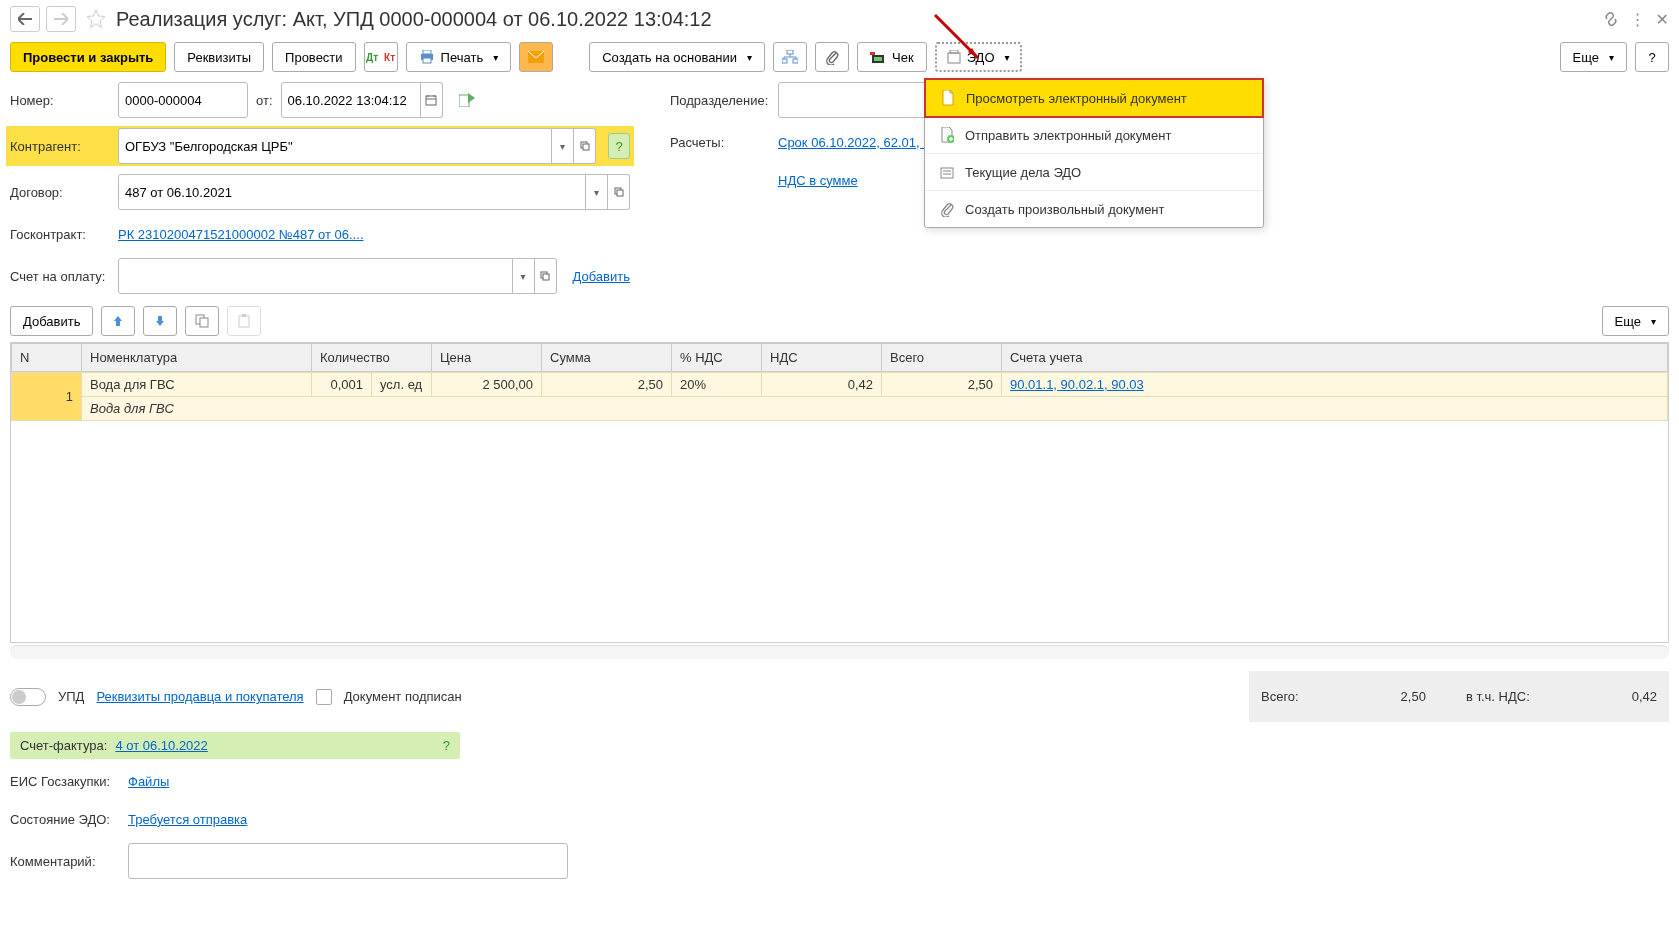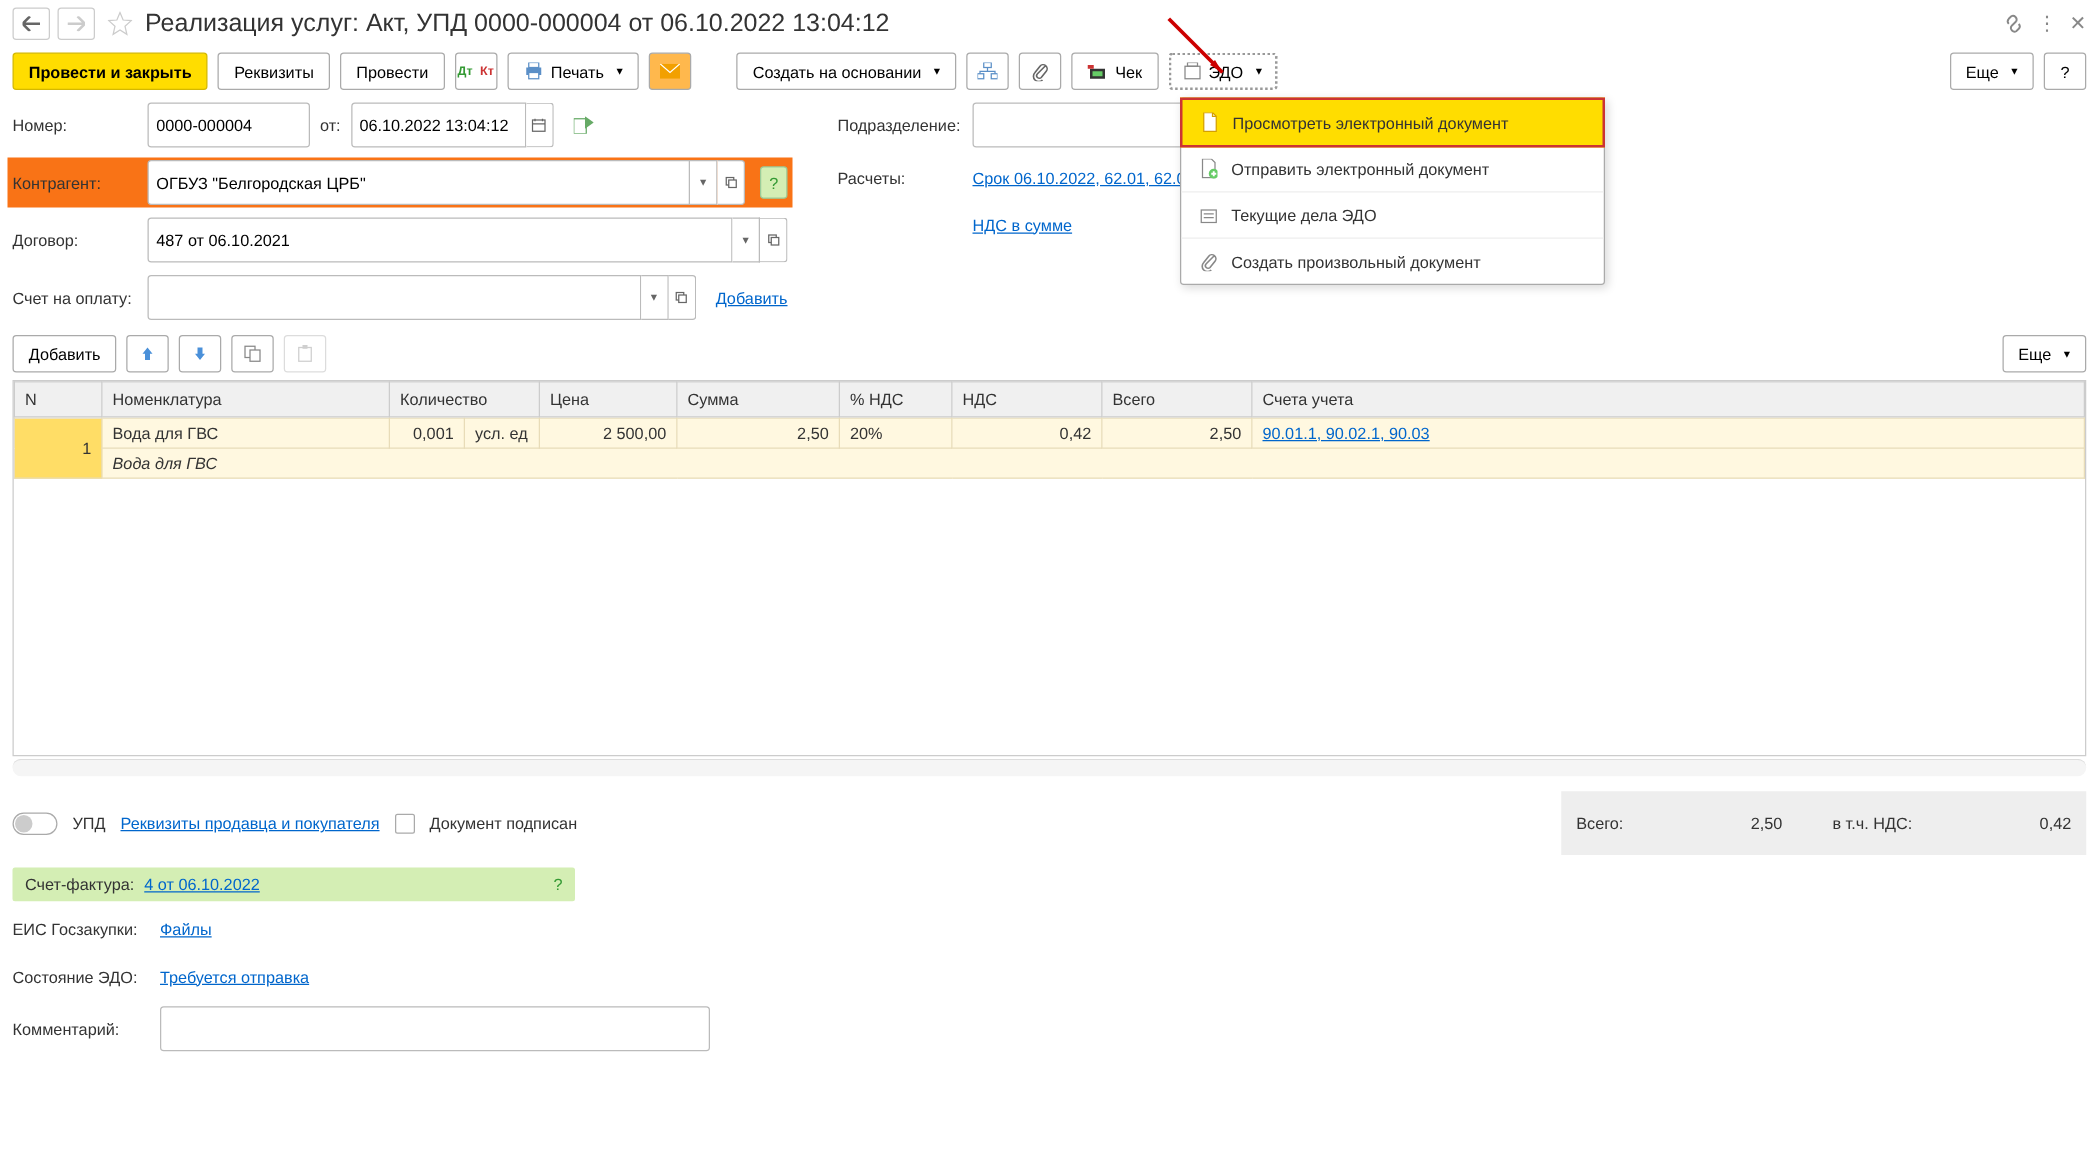--- a/index.html
+++ b/index.html
@@ -15,21 +15,21 @@
 .btn-icon { width: 34px; padding: 0; justify-content: center; }
 .btn-dropdown::after { content: "▾"; margin-left: 4px; font-size: 10px; }
 .btn-edo { border: 2px dotted #999; padding: 0 10px; }
 .toolbar-spacer { flex: 1; }
 .form-area { padding: 6px 10px; display: flex; gap: 40px; }
 .form-col { display: flex; flex-direction: column; gap: 10px; }
 .form-col-left { flex: 0 0 620px; }
 .form-col-right { flex: 1; }
 .form-row { display: flex; align-items: center; gap: 8px; min-height: 28px; }
 .form-label { width: 100px; }
-.form-row.highlight { background: #f97316; padding: 2px 4px; margin: -2px -4px; }
+.form-row.highlight { background: #fde047; padding: 2px 4px; margin: -2px -4px; }
 .input-text { height: 36px; border: 1px solid #bbb; border-radius: 3px; padding: 0 6px; font-size: 13px; }
 .input-group { display: flex; align-items: stretch; }
 .input-group .input-text { border-radius: 3px 0 0 3px; }
 .input-group-btn { width: 22px; border: 1px solid #bbb; border-left: none; background: #fff; display: flex; align-items: center; justify-content: center; cursor: pointer; font-size: 10px; color: #666; }
 .input-group-btn:last-child { border-radius: 0 3px 3px 0; }
 .help-btn { width: 22px; height: 26px; border: 1px solid #9c9; background: #d4eeb4; color: #393; display: flex; align-items: center; justify-content: center; border-radius: 3px; margin-left: 4px; }
 .link { color: #0066cc; text-decoration: underline; cursor: pointer; }
 .table-toolbar { display: flex; align-items: center; padding: 6px 10px; gap: 8px; }
 .table-wrap { margin: 0 10px; border: 1px solid #ccc; }
 table { width: 100%; border-collapse: collapse; }
@@ -41,21 +41,21 @@
 .table-body-area { height: 270px; overflow: auto; }
 .scroll-indicator { height: 14px; background: #f5f5f5; border-top: 1px solid #ddd; margin: 2px 10px 6px; border-radius: 7px; }
 .footer-row { display: flex; align-items: center; padding: 6px 10px; gap: 12px; }
 .footer-spacer { flex: 1; }
 .footer-totals { background: #eee; padding: 18px 12px; display: flex; gap: 40px; width: 420px; }
 .toggle { width: 36px; height: 18px; border: 1px solid #aaa; border-radius: 9px; background: #fff; position: relative; }
 .toggle::after { content: ""; position: absolute; left: 1px; top: 1px; width: 14px; height: 14px; background: #ccc; border-radius: 50%; }
 .checkbox { width: 16px; height: 16px; border: 1px solid #aaa; border-radius: 2px; }
 .invoice-row { background: #d4eeb4; padding: 6px 10px; margin: 4px 10px; display: flex; align-items: center; gap: 8px; width: 450px; border-radius: 2px; }
 .bottom-rows { padding: 4px 10px; display: flex; flex-direction: column; gap: 10px; }
-.dropdown-menu { position: absolute; top: 40px; left: 944px; width: 340px; background: #fff; border: 1px solid #aaa; border-radius: 3px; box-shadow: 2px 2px 8px rgba(0,0,0,0.15); z-index: 100; }
+.dropdown-menu { position: absolute; top: 40px; left: 924px; width: 340px; background: #fff; border: 1px solid #aaa; border-radius: 3px; box-shadow: 2px 2px 8px rgba(0,0,0,0.15); z-index: 100; }
 .dropdown-item { display: flex; align-items: center; gap: 10px; padding: 10px 14px; cursor: pointer; border-bottom: 1px solid #eee; }
 .dropdown-item:last-child { border-bottom: none; }
 .dropdown-item.highlighted { background: #ffdd00; border: 2px solid #cc3333; margin: -1px; }
 .dropdown-icon { width: 16px; height: 16px; display: flex; align-items: center; justify-content: center; }
 .red-arrow { position: absolute; top: -28px; left: 930px; z-index: 50; pointer-events: none; }
 svg { display: block; }
 </style>
 </head>
 <body>
 
@@ -229,20 +229,24 @@
       <div class="input-group" style="flex:1">
         <input class="input-text" style="flex: 1 1 0%;" value="487 от 06.10.2021">
         <span class="input-group-btn">▾</span>
         <span class="input-group-btn">
           <svg width="10" height="10" viewBox="0 0 10 10">
               <rect x="1" y="1" width="6" height="6" fill="none" stroke="#666"></rect>
               <rect x="3" y="3" width="6" height="6" fill="#fff" stroke="#666"></rect>
             </svg>
         </span>
       </div>
+    </div>
+    <div class="form-row">
+      <span class="form-label">Госконтракт:</span>
+      <span class="link">РК 2310200471521000002 №487 от 06....</span>
     </div>
     <div class="form-row">
       <span class="form-label">Счет на оплату:</span>
       <div class="input-group" style="flex:1">
         <input class="input-text" style="flex: 1 1 0%;">
         <span class="input-group-btn">▾</span>
         <span class="input-group-btn">
           <svg width="10" height="10" viewBox="0 0 10 10">
               <rect x="1" y="1" width="6" height="6" fill="none" stroke="#666"></rect>
               <rect x="3" y="3" width="6" height="6" fill="#fff" stroke="#666"></rect>

